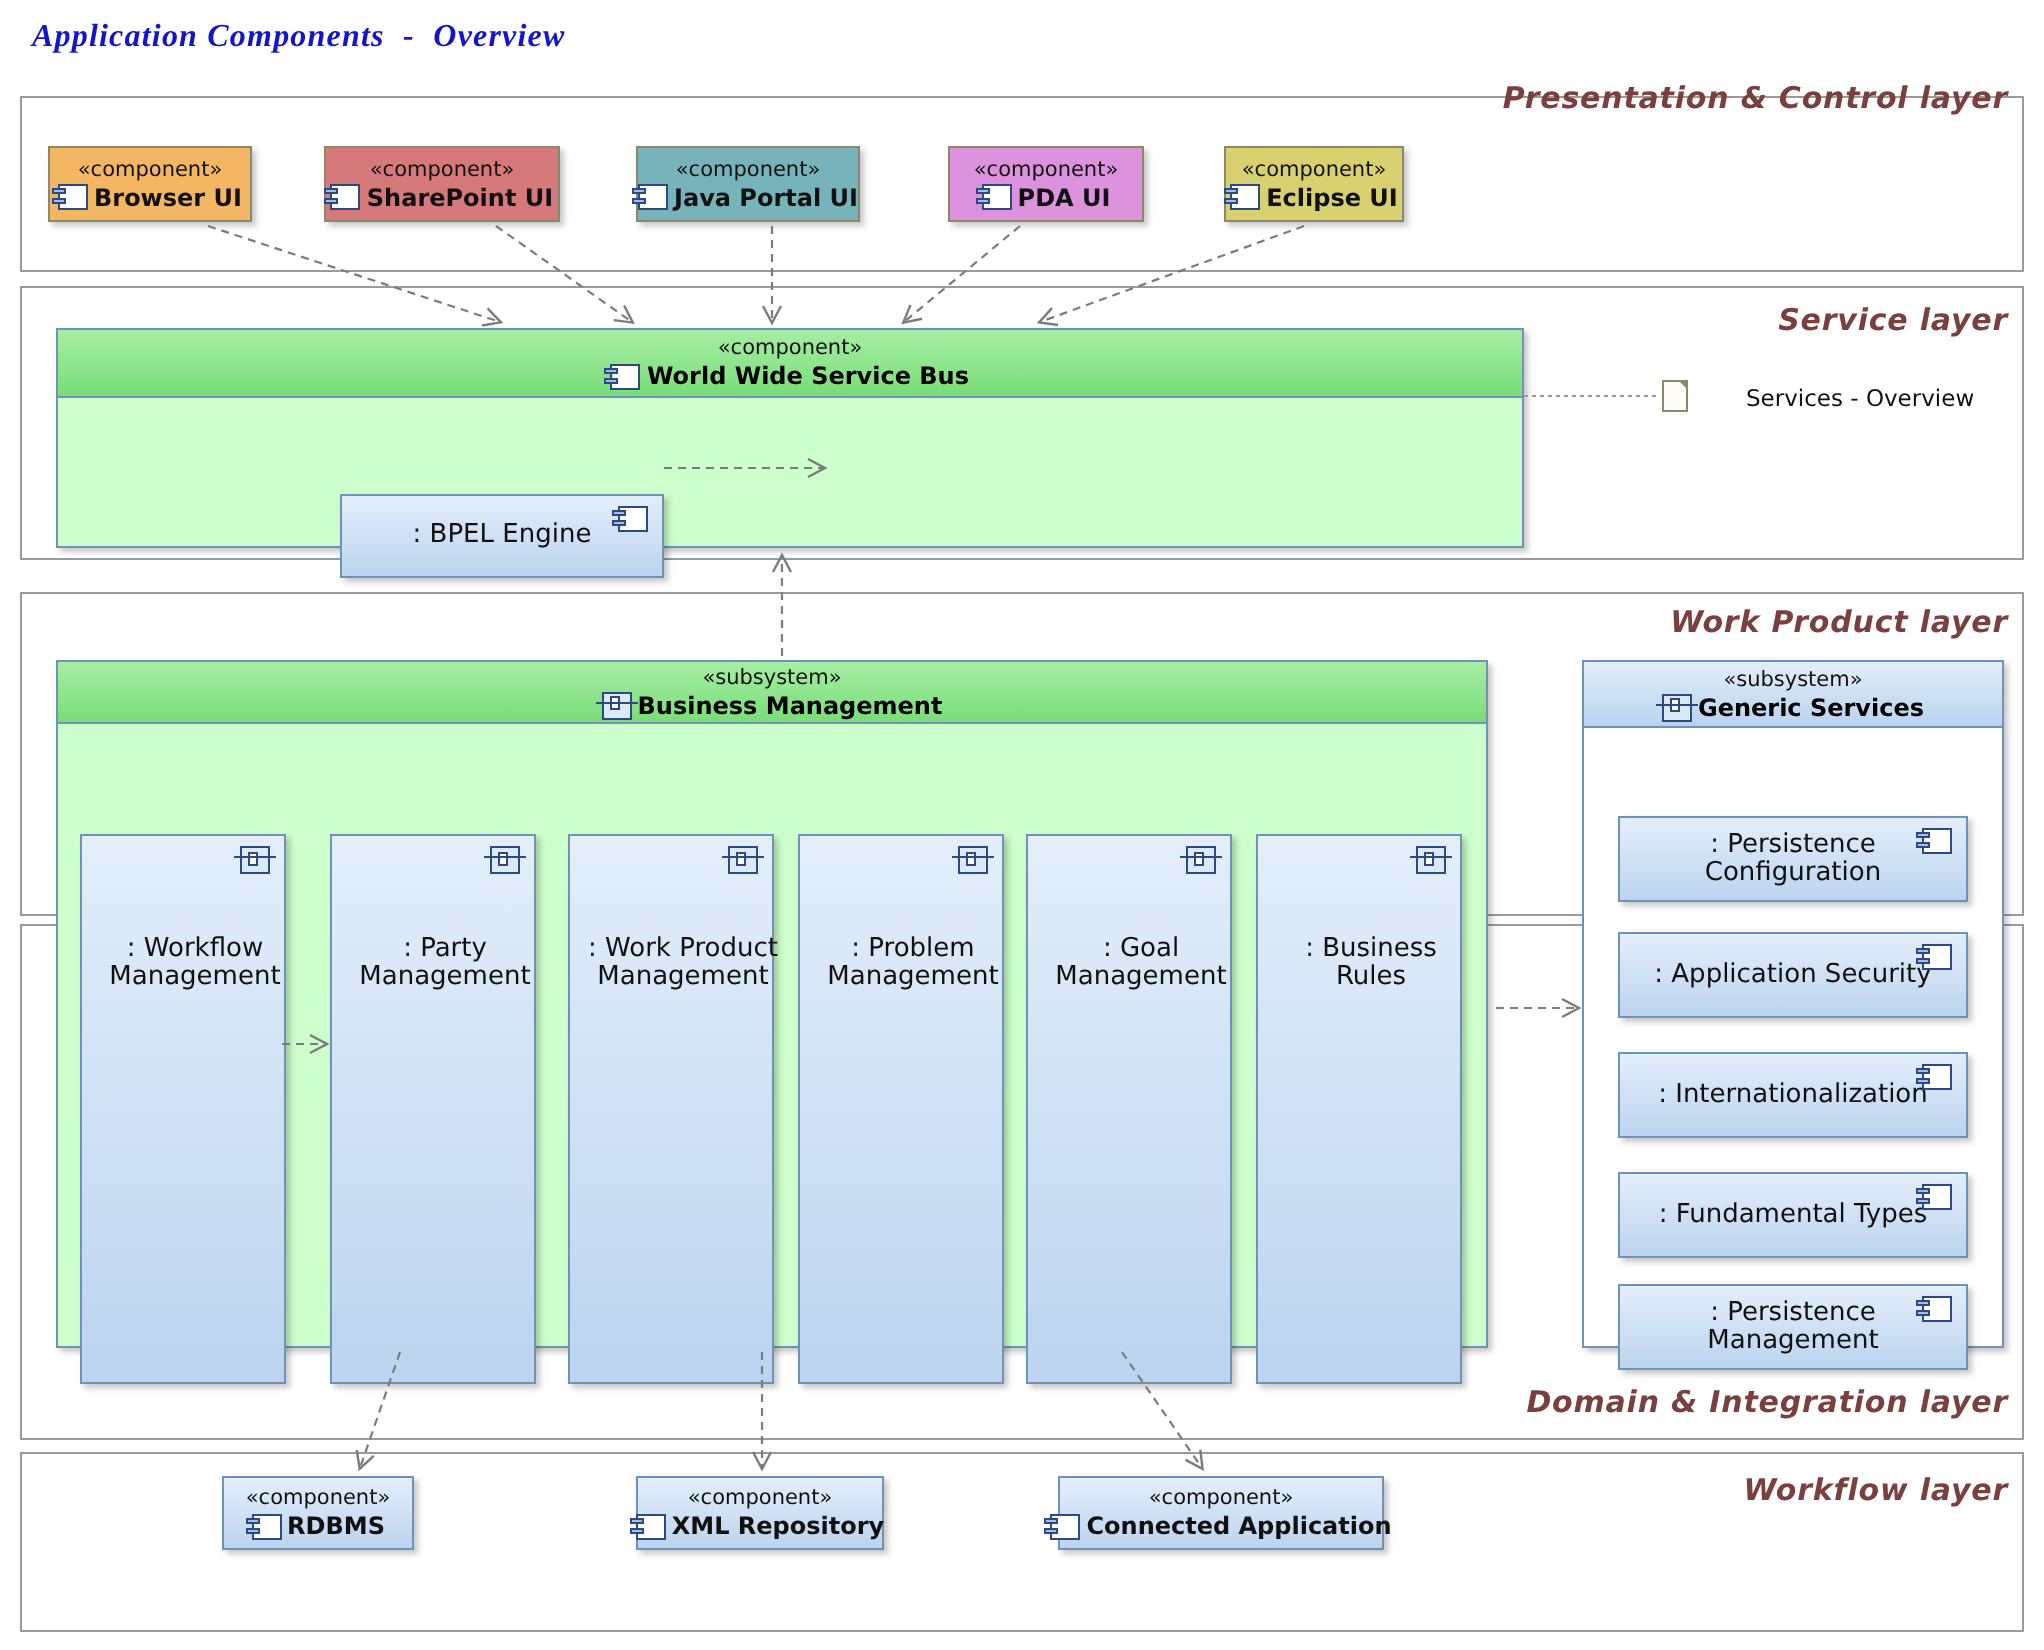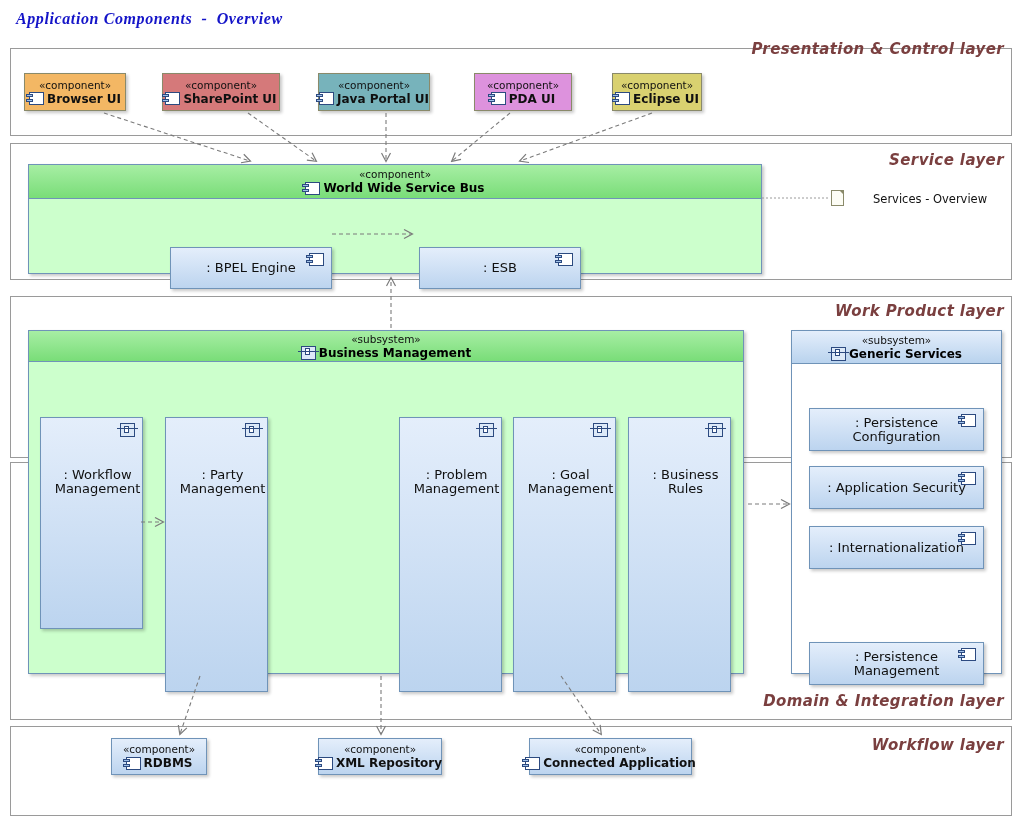--- a/index.html
+++ b/index.html
@@ -262,46 +262,46 @@
     <div class="namerow">
       <span class="icon icon-component"></span>
       <span class="nm">World Wide Service Bus</span>
     </div>
   </div>
   <div class="container-body green-body" style="height:74px; position:relative;">
     <div class="uml-box part-box" style="left:141px; top:48px; width:162px; height:42px;">
       <span class="icon icon-component corner-icon"></span>
       <span class="part-label">: BPEL Engine</span>
     </div>
-    <div class="uml-box part-box" style="left:390px; top:48px; width:162px; height:42px;">
-      <span class="icon icon-component corner-icon"></span>
-      <span class="part-label">: ESB</span>
-    </div>
   </div>
 </div>
 
 <div class="note-icon" style="left:831px; top:190px;"></div>
 <div class="note-text" style="left:849px; top:192px;margin-left:24px;">Services - Overview</div>
 
 <div class="container-box" style="left:28px; top:330px; width:716px; height:344px;">
   <div class="container-head green-head" style="height:31px;">
     <div class="stereotype">«subsystem»</div>
     <div class="namerow">
       <span class="icon icon-subsystem"></span>
       <span class="nm">Business Management</span>
     </div>
   </div>
   <div class="container-body green-body" style="height:311px; position:relative;">
-    <div class="uml-box part-box" style="left:11px; top:55px; width:103px; height:212px;">
+    <div class="uml-box part-box" style="left:11px; top:55px; width:103px; height:275px;">
       <span class="icon icon-subsystem corner-icon"></span>
       <span class="part-label" style="position:absolute; top:50px; left:0; width:100%;">: Workflow Management</span>
     </div>
     <div class="uml-box part-box" style="left:136px; top:55px; width:103px; height:275px;">
       <span class="icon icon-subsystem corner-icon"></span>
       <span class="part-label" style="position:absolute; top:50px; left:0; width:100%;">: Party Management</span>
+    </div>
+    <div class="uml-box part-box" style="left:255px; top:55px; width:103px; height:275px;">
+      <span class="icon icon-subsystem corner-icon"></span>
+      <span class="part-label" style="position:absolute; top:50px; left:0; width:100%;">: Work Product Management</span>
     </div>
     <div class="uml-box part-box" style="left:370px; top:55px; width:103px; height:275px;">
       <span class="icon icon-subsystem corner-icon"></span>
       <span class="part-label" style="position:absolute; top:50px; left:0; width:100%;">: Problem Management</span>
     </div>
     <div class="uml-box part-box" style="left:484px; top:55px; width:103px; height:275px;">
       <span class="icon icon-subsystem corner-icon"></span>
       <span class="part-label" style="position:absolute; top:50px; left:0; width:100%;">: Goal Management</span>
     </div>
     <div class="uml-box part-box" style="left:599px; top:55px; width:103px; height:275px;">
@@ -324,20 +324,24 @@
       <span class="icon icon-component corner-icon"></span>
       <span class="part-label">: Persistence Configuration</span>
     </div>
     <div class="uml-box part-box" style="left:17px; top:102px; width:175px; height:43px;">
       <span class="icon icon-component corner-icon"></span>
       <span class="part-label">: Application Security</span>
     </div>
     <div class="uml-box part-box" style="left:17px; top:162px; width:175px; height:43px;">
       <span class="icon icon-component corner-icon"></span>
       <span class="part-label">: Internationalization</span>
+    </div>
+    <div class="uml-box part-box" style="left:17px; top:222px; width:175px; height:43px;">
+      <span class="icon icon-component corner-icon"></span>
+      <span class="part-label">: Fundamental Types</span>
     </div>
     <div class="uml-box part-box" style="left:17px; top:278px; width:175px; height:43px;">
       <span class="icon icon-component corner-icon"></span>
       <span class="part-label">: Persistence Management</span>
     </div>
   </div>
 </div>
 
 <div class="uml-box" style="left:111px; top:738px; width:96px; height:37px; background:linear-gradient(to bottom,#e4eefb,#bcd4ef);">
   <div class="stereotype">«component»</div>

